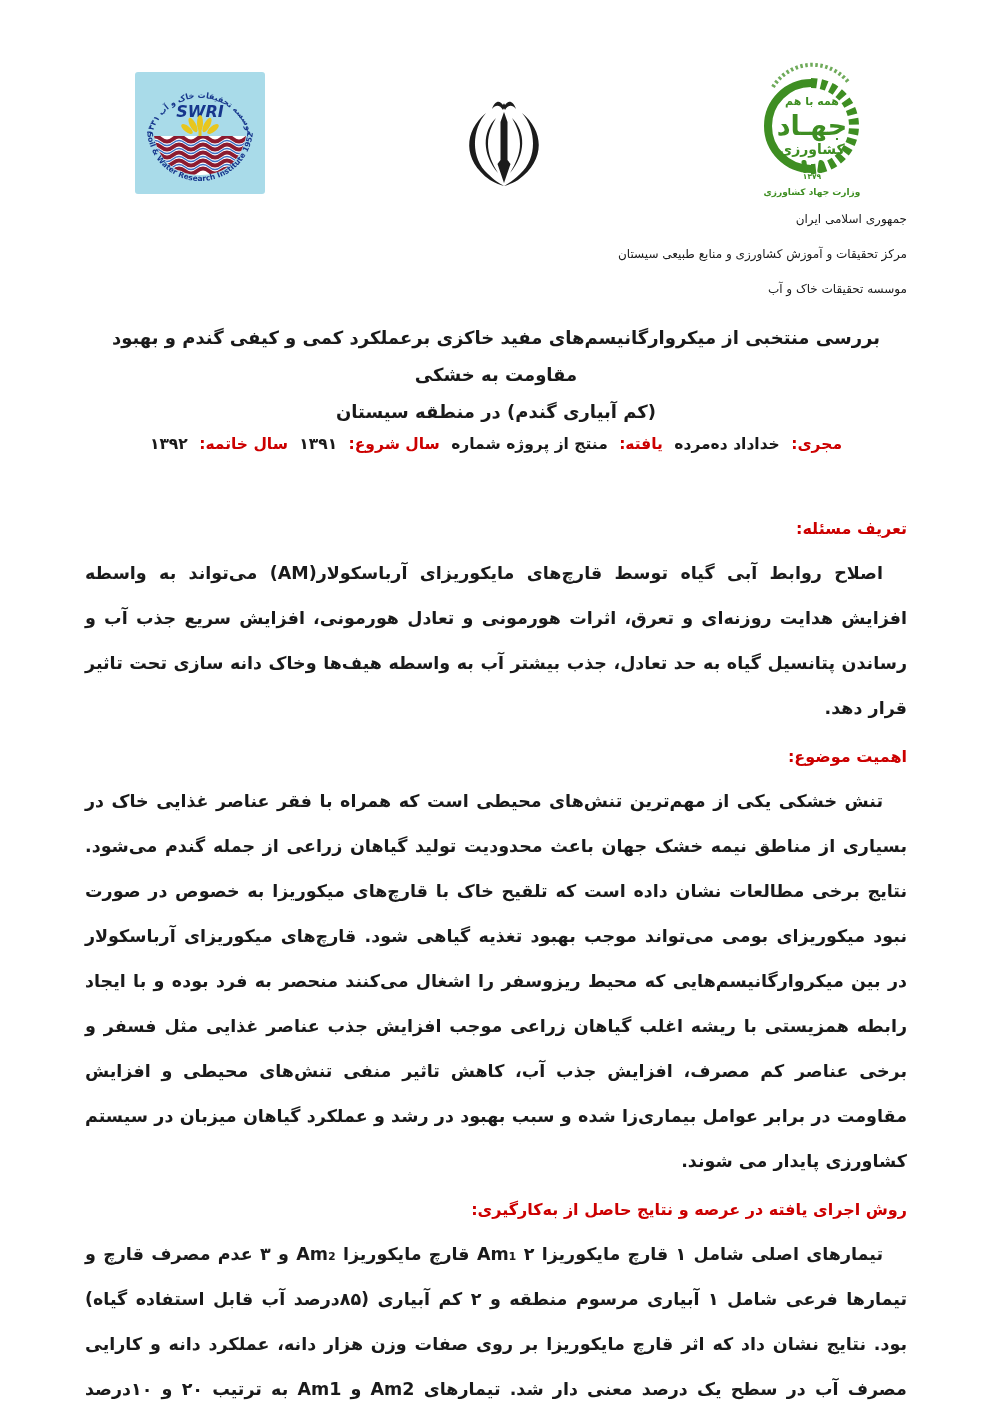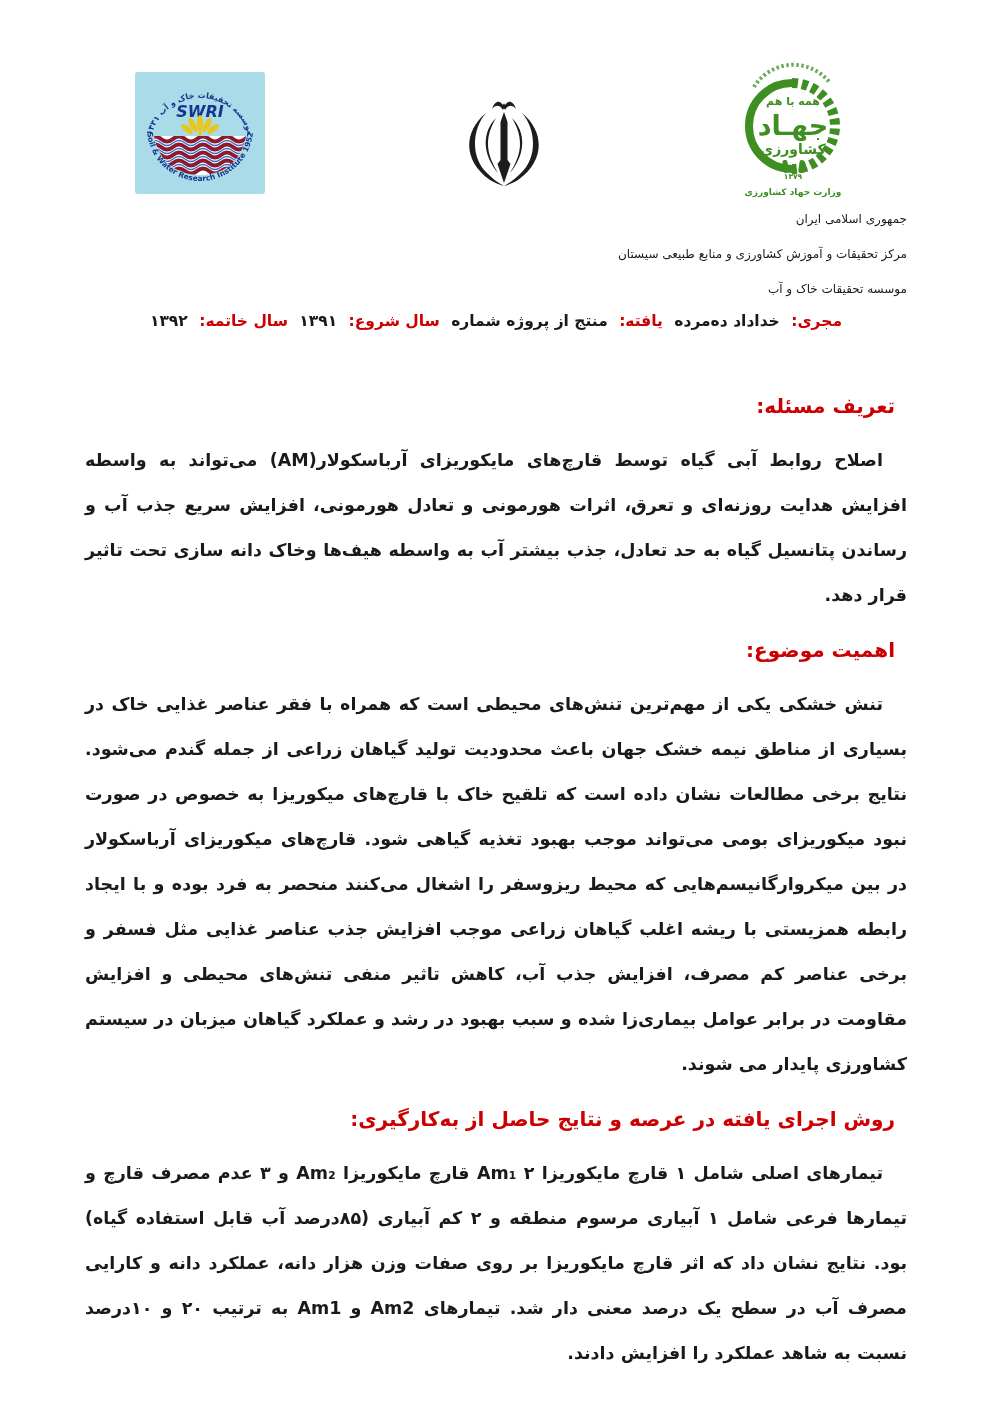--- a/index.html
+++ b/index.html
@@ -9,21 +9,21 @@
     margin:0 auto;
     background:#ffffff;
     font-family:"DejaVu Sans","Liberation Sans",sans-serif;
     color:#1a1a1a;
     overflow:hidden;
   }
   
   .logo{position:absolute;}
   .logo-swri{left:135px;top:72px;width:130px;height:122px;}
   .logo-emblem{left:452px;top:98px;width:104px;height:88px;}
-  .logo-jahad{left:727px;top:53px;width:134px;height:146px;text-decoration:underline;}
+  .logo-jahad{left:746px;top:53px;width:134px;height:146px;text-decoration:underline;}
   
   .content{
     position:absolute;
     top:202px;left:85px;right:85px;
     direction:rtl;
   }
   .org-lines{
     font-weight:normal;
     font-size:12px;
     line-height:35px;
@@ -48,26 +48,26 @@
     font-weight:bold;
     font-size:15.5px;
     white-space:normal;
   }
   .meta-line .red{color:#cc0000;}
   .meta-line .blk{color:#1a1a1a;}
   .meta-line span{margin:16px 3px;}
   .section{margin-top:0;}
   .section-first{margin-top:56px;}
   .section-heading{
-    font-size:20px;
+    font-size:16px;
     font-weight:bold;
     color:#cc0000;
     text-align:right;
     line-height:40px;
-    margin:12px;
+    margin:0;
   }
   .section-body{
     margin:2px 0 6px 0;
     font-size:17.5px;
     font-weight:bold;
     line-height:45px;
     text-align:justify;
     text-indent:24px;
   }
 </style>
@@ -163,20 +163,24 @@
 
   <div class="content">
 
     <div class="org-lines">
       <div>جمهوری اسلامی ایران</div>
       <div>مرکز تحقیقات و آموزش کشاورزی و منابع طبیعی سیستان</div>
       <div>موسسه تحقیقات خاک و آب</div>
     </div>
 
 
+    <div class="subtitle">
+      <div>بررسی منتخبی از میکروارگانیسم‌های مفید خاکزی برعملکرد کمی و کیفی گندم و بهبود مقاومت به خشکی</div>
+      <div>(کم آبیاری گندم) در منطقه سیستان</div>
+    </div>
 
     <div class="meta-line">
       <span class="red">مجری:</span>
       <span class="blk">خداداد ده‌مرده</span>
       <span class="red">یافته:</span>
       <span class="blk">منتج از پروژه شماره</span>
       <span class="red">سال شروع:</span>
       <span class="blk">۱۳۹۱</span>
       <span class="red">سال خاتمه:</span>
       <span class="blk">۱۳۹۲</span>

